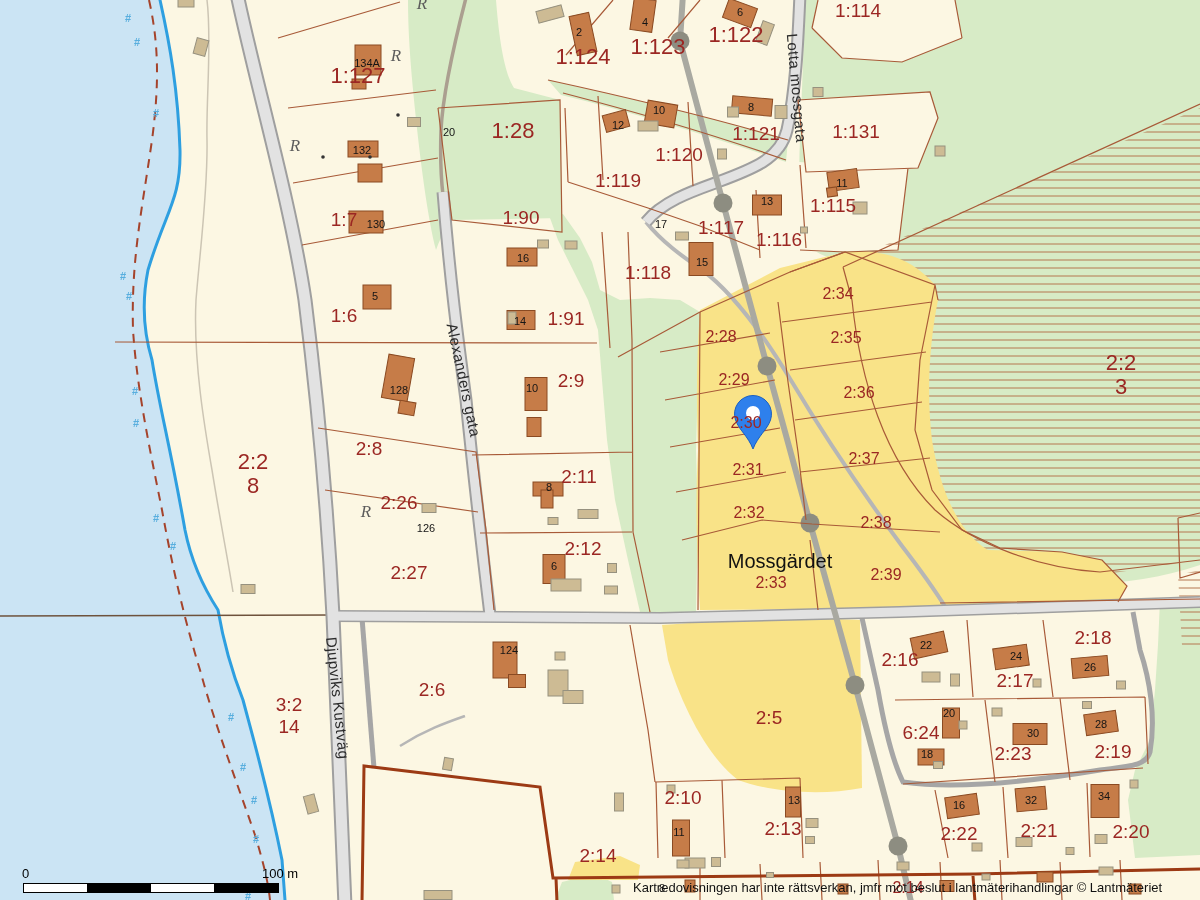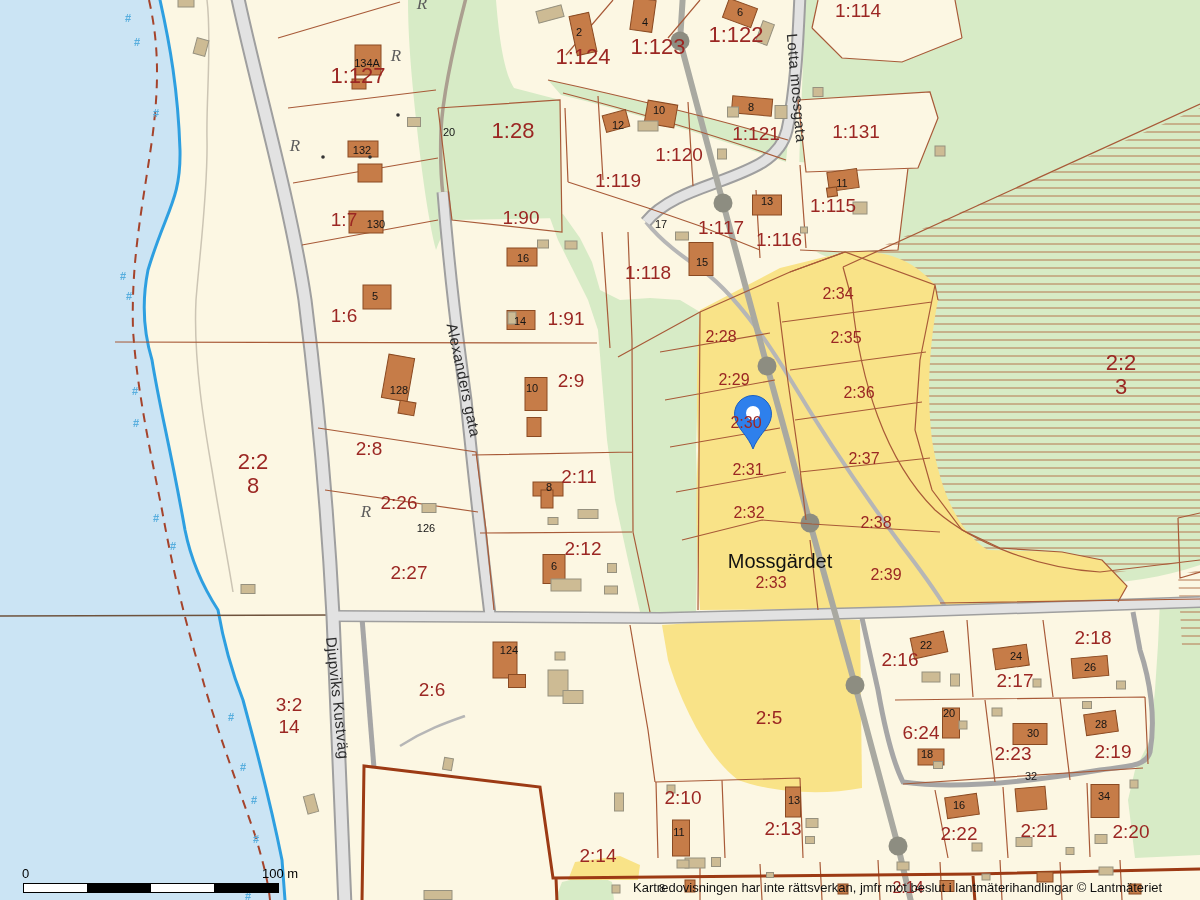--- a/index.html
+++ b/index.html
@@ -319,21 +319,21 @@
       <span class="hnum" style="left: 679px; top: 832px;">11</span>
       <span class="hnum" style="left: 794px; top: 800px;">13</span>
       <span class="hnum" style="left: 926px; top: 645px;">22</span>
       <span class="hnum" style="left: 1016px; top: 656px;">24</span>
       <span class="hnum" style="left: 1090px; top: 667px;">26</span>
       <span class="hnum" style="left: 949px; top: 713px;">20</span>
       <span class="hnum" style="left: 927px; top: 754px;">18</span>
       <span class="hnum" style="left: 1033px; top: 733px;">30</span>
       <span class="hnum" style="left: 1101px; top: 724px;">28</span>
       <span class="hnum" style="left: 959px; top: 805px;">16</span>
-      <span class="hnum" style="left: 1031px; top: 776px;">32</span>
+      <span class="hnum" style="left: 1031px; top: 800px;">32</span>
       <span class="hnum" style="left: 1104px; top: 796px;">34</span>
       <span class="hnum" style="left: 662px; top: 888px;">8</span>
       <span class="rmon" style="left: 422px; top: 4px;">R</span>
       <span class="rmon" style="left: 396px; top: 56px;">R</span>
       <span class="rmon" style="left: 295px; top: 146px;">R</span>
       <span class="rmon" style="left: 366px; top: 512px;">R</span>
       <span class="marsh" style="left: 128px; top: 18px;">#</span>
       <span class="marsh" style="left: 137px; top: 42px;">#</span>
       <span class="marsh" style="left: 156px; top: 113px;">#</span>
       <span class="marsh" style="left: 123px; top: 276px;">#</span>

